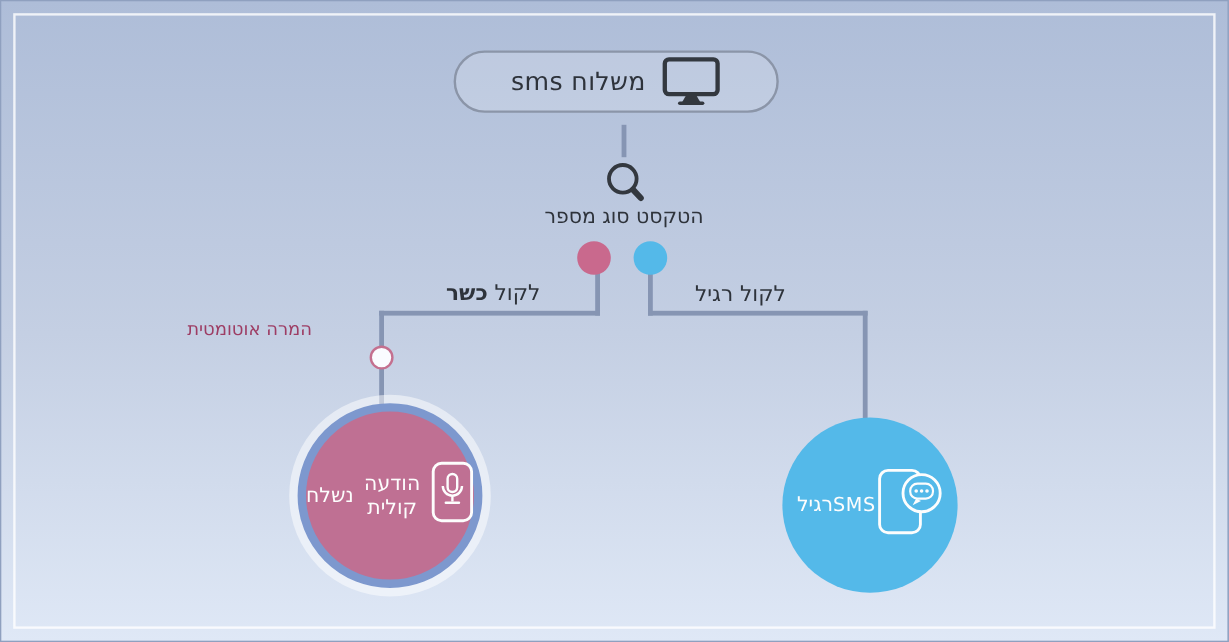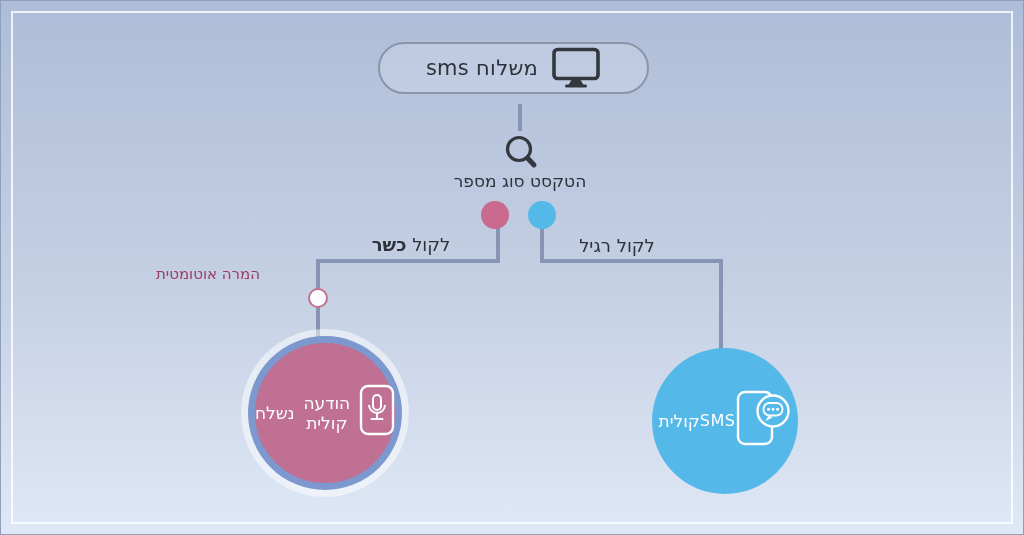--- a/index.html
+++ b/index.html
@@ -159,15 +159,15 @@
         <rect x="3" y="2" width="34" height="52" rx="7" fill="none" stroke="#fdfdfd" stroke-width="2.4"></rect>
         <circle cx="38" cy="21" r="15.5" fill="#54b9e9" stroke="#fdfdfd" stroke-width="2.4"></circle>
         <rect x="28.5" y="13" width="19" height="12.5" rx="6" fill="none" stroke="#fdfdfd" stroke-width="1.8"></rect>
         <path d="M33.5 25.5 L30.5 31 L37.5 27.5 Z" fill="#fdfdfd"></path>
         <circle cx="33.5" cy="19.2" r="1.5" fill="#fdfdfd"></circle>
         <circle cx="38" cy="19.2" r="1.5" fill="#fdfdfd"></circle>
         <circle cx="42.5" cy="19.2" r="1.5" fill="#fdfdfd"></circle>
       </svg>
     </span>
     <div class="result-line big">SMS</div>
-    <div class="result-line">קולית</div>
+    <div class="result-line">רגיל</div>
   </div>
 </div>
 
 </body></html>

